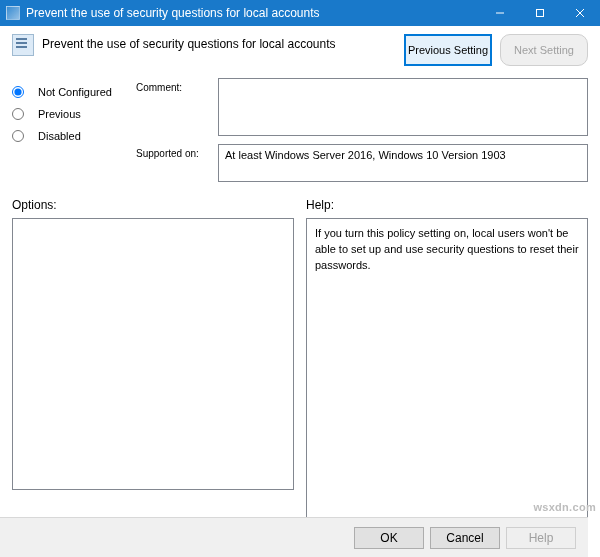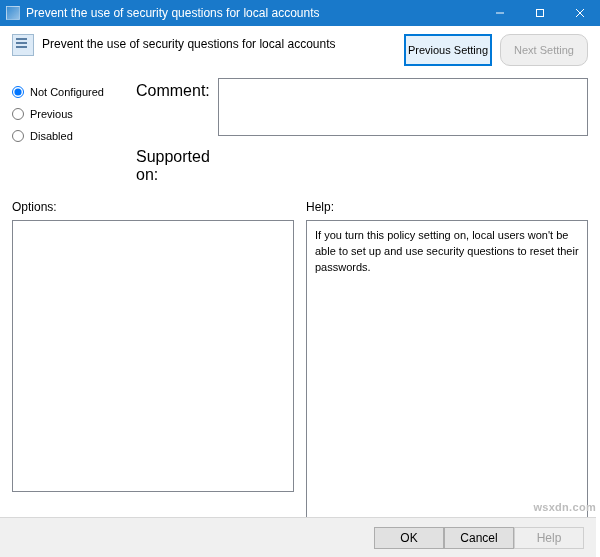--- a/index.html
+++ b/index.html
@@ -20,38 +20,38 @@
     .headicon { width: 22px; height: 22px; background: #dceaf7; border: 1px solid #9fbad1; position: relative; }
     .headicon::after { content:""; position:absolute; top:3px; left:3px; right:6px; height:2px; background:#5a7ea3; box-shadow: 0 4px 0 #5a7ea3, 0 8px 0 #5a7ea3; }
     .headtitle { flex: 1; padding-top: 3px; font-size: 12px; }
     .navbtn { width: 88px; height: 32px; border: 1px solid #adadad; background: #e1e1e1; color: #000; display:flex; align-items:center; justify-content:center; }
     .navbtn.focused { border: 2px solid #0078d7; background:#e5f1fb; }
     .navbtn.disabled { color: #a0a0a0; border-color:#cfcfcf; background:#efefef;border-radius:10px; }
 
     
     .midgrid { display: grid; grid-template-columns: 120px 78px 1fr; column-gap: 4px; row-gap: 8px; margin-top: 6px; }
     .radios { padding-top: 8px; }
-    .radio { display: flex; align-items: center; gap: 6px; margin-bottom: 10px; font-size: 12px; }
+    .radio { display: flex; align-items: center; gap: 14px; margin-bottom: 10px; font-size: 12px; }
     .radio input { width: 12px; height: 12px; }
-    .collabel { font-size: 16px; padding-top: 4px; }
+    .collabel { font-size: 10px; padding-top: 4px; }
     .commentbox { height: 58px; border: 1px solid #828790; background: #fff; padding: 4px; overflow-y: scroll; position: relative; }
     .supportedbox { height: 38px; border: 1px solid #828790; background: #fff; padding: 4px 6px; overflow-y: scroll; color:#000; position: relative; }
     
     .commentbox::-webkit-scrollbar, .supportedbox::-webkit-scrollbar, .helpbox::-webkit-scrollbar { width: 16px; }
     .commentbox::-webkit-scrollbar-track, .supportedbox::-webkit-scrollbar-track, .helpbox::-webkit-scrollbar-track { background:#f0f0f0; }
     .commentbox::-webkit-scrollbar-thumb, .supportedbox::-webkit-scrollbar-thumb, .helpbox::-webkit-scrollbar-thumb { background:#cdcdcd; }
 
     
     .sections { margin-top: 16px; display: grid; grid-template-columns: 1fr 1fr; column-gap: 12px; }
     .seclabel { font-size: 12px; margin-bottom: 6px; }
     .optbox { height: 272px; border: 1px solid #828790; background: #fff; }
     .helpbox { height: 339px; border: 1px solid #828790; background: #fff; padding: 6px 8px; overflow-y: scroll; font-size: 12px; line-height: 1.35; }
 
     
-    .footer { position: absolute; left: 0; right: 4px; bottom: 0; height: 40px; border-top: 1px solid #d8d8d8; background: #f0f0f0; display: flex; align-items: center; justify-content: flex-end; padding-right: 12px; }
+    .footer { position: absolute; left: 0; right: 12px; bottom: 0; height: 40px; border-top: 1px solid #d8d8d8; background: #f0f0f0; display: flex; align-items: center; justify-content: flex-end; padding-right: 12px; gap: 6px; }
     .dlgbtn { width: 70px; height: 22px; border: 1px solid #adadad; background: #e1e1e1; display:flex; align-items:center; justify-content:center; font-size: 12px; }
     .dlgbtn.disabled { color:#a0a0a0; border-color:#cfcfcf; background:#efefef; }
 
     .watermark { position: absolute; right: 4px; bottom: 44px; color: #bdbdbd; font-size: 11px; letter-spacing: .3px; font-weight: bold; }
   </style>
 </head>
 <body>
 
 <div class="titlebar">
   <div class="ticon"></div>
@@ -98,20 +98,23 @@
       <label class="radio">
         <input type="radio" name="st" style="">
         <span>Disabled</span>
       </label>
     </div>
 
     <div class="collabel">Comment:</div>
     <div class="commentbox"></div>
 
     <div class="collabel" style="text-align:left;">Supported on:</div>
+    <div class="supportedbox">
+      <span>At least Windows Server 2016, Windows 10 Version 1903</span>
+    </div>
   </div>
 
   <div class="sections">
     <div>
       <div class="seclabel">Options:</div>
       <div class="optbox"></div>
     </div>
     <div>
       <div class="seclabel">Help:</div>
       <div class="helpbox">

